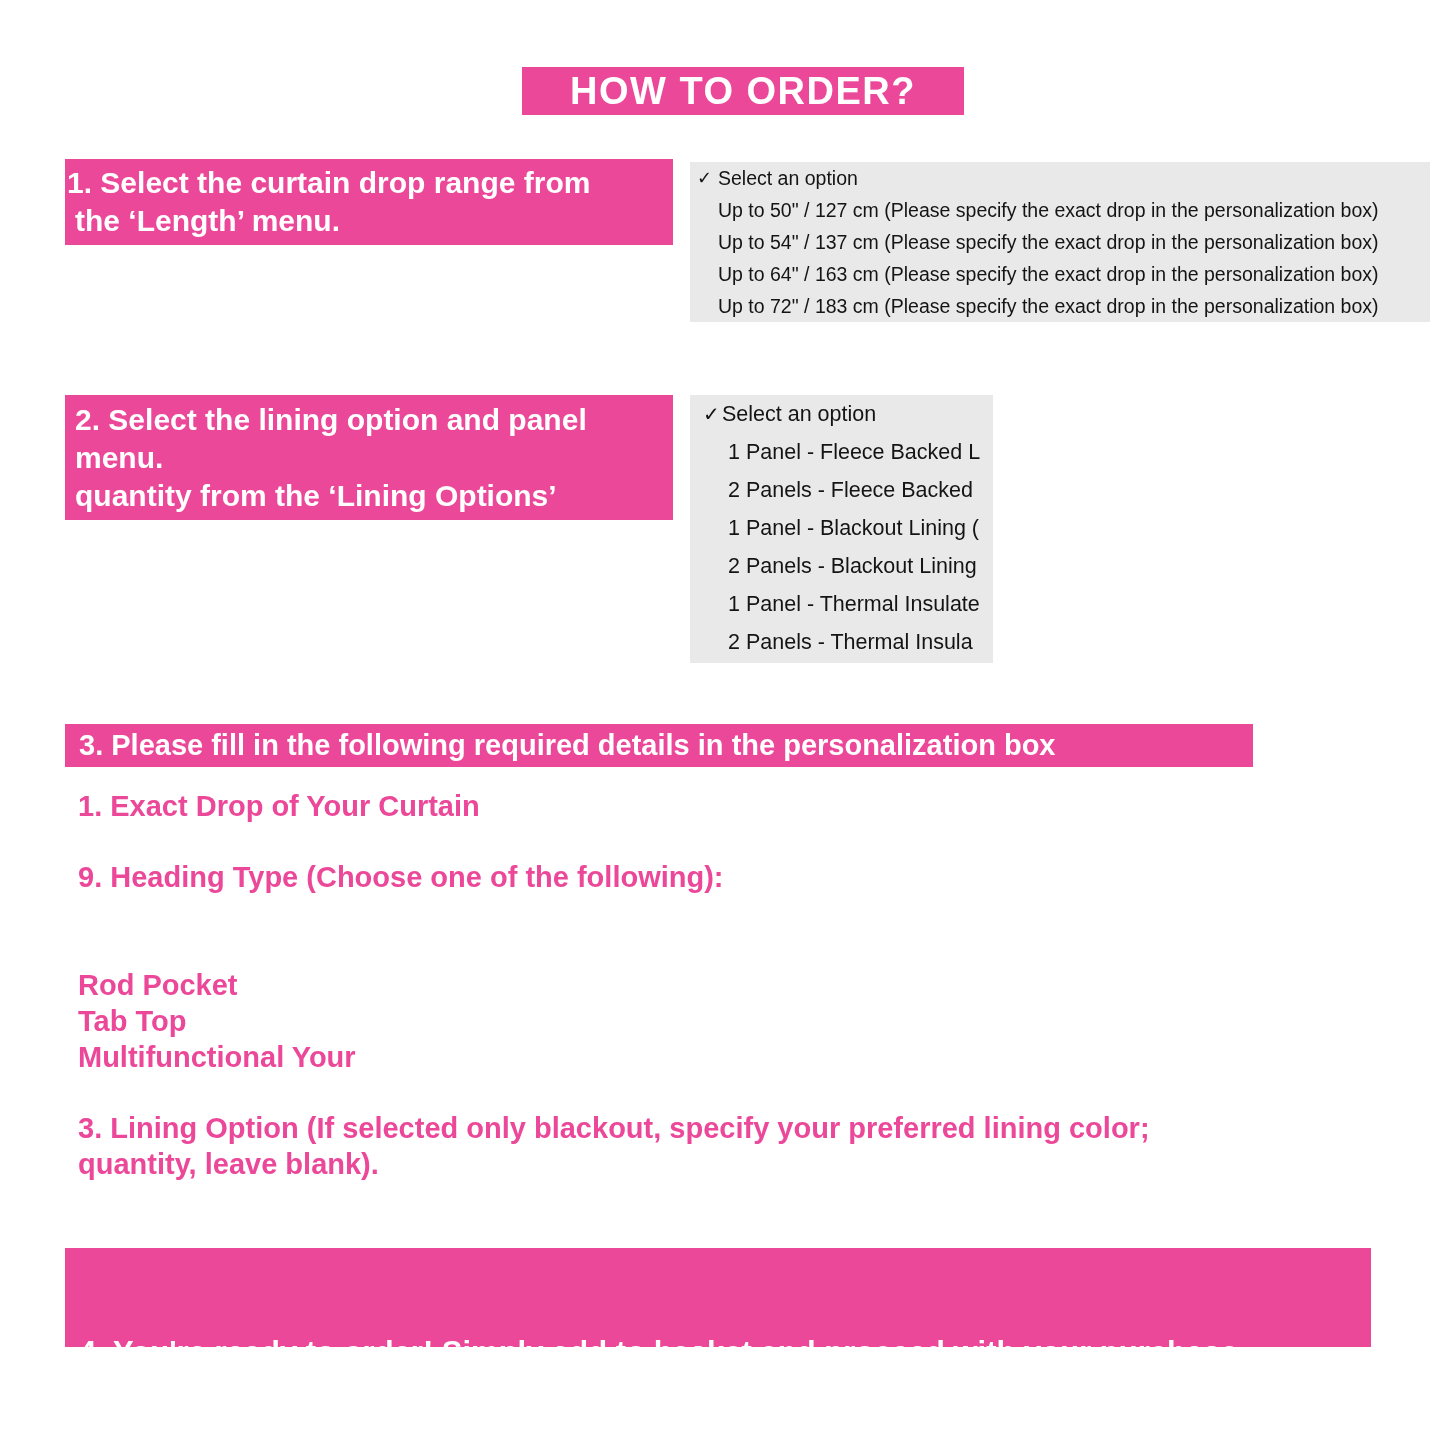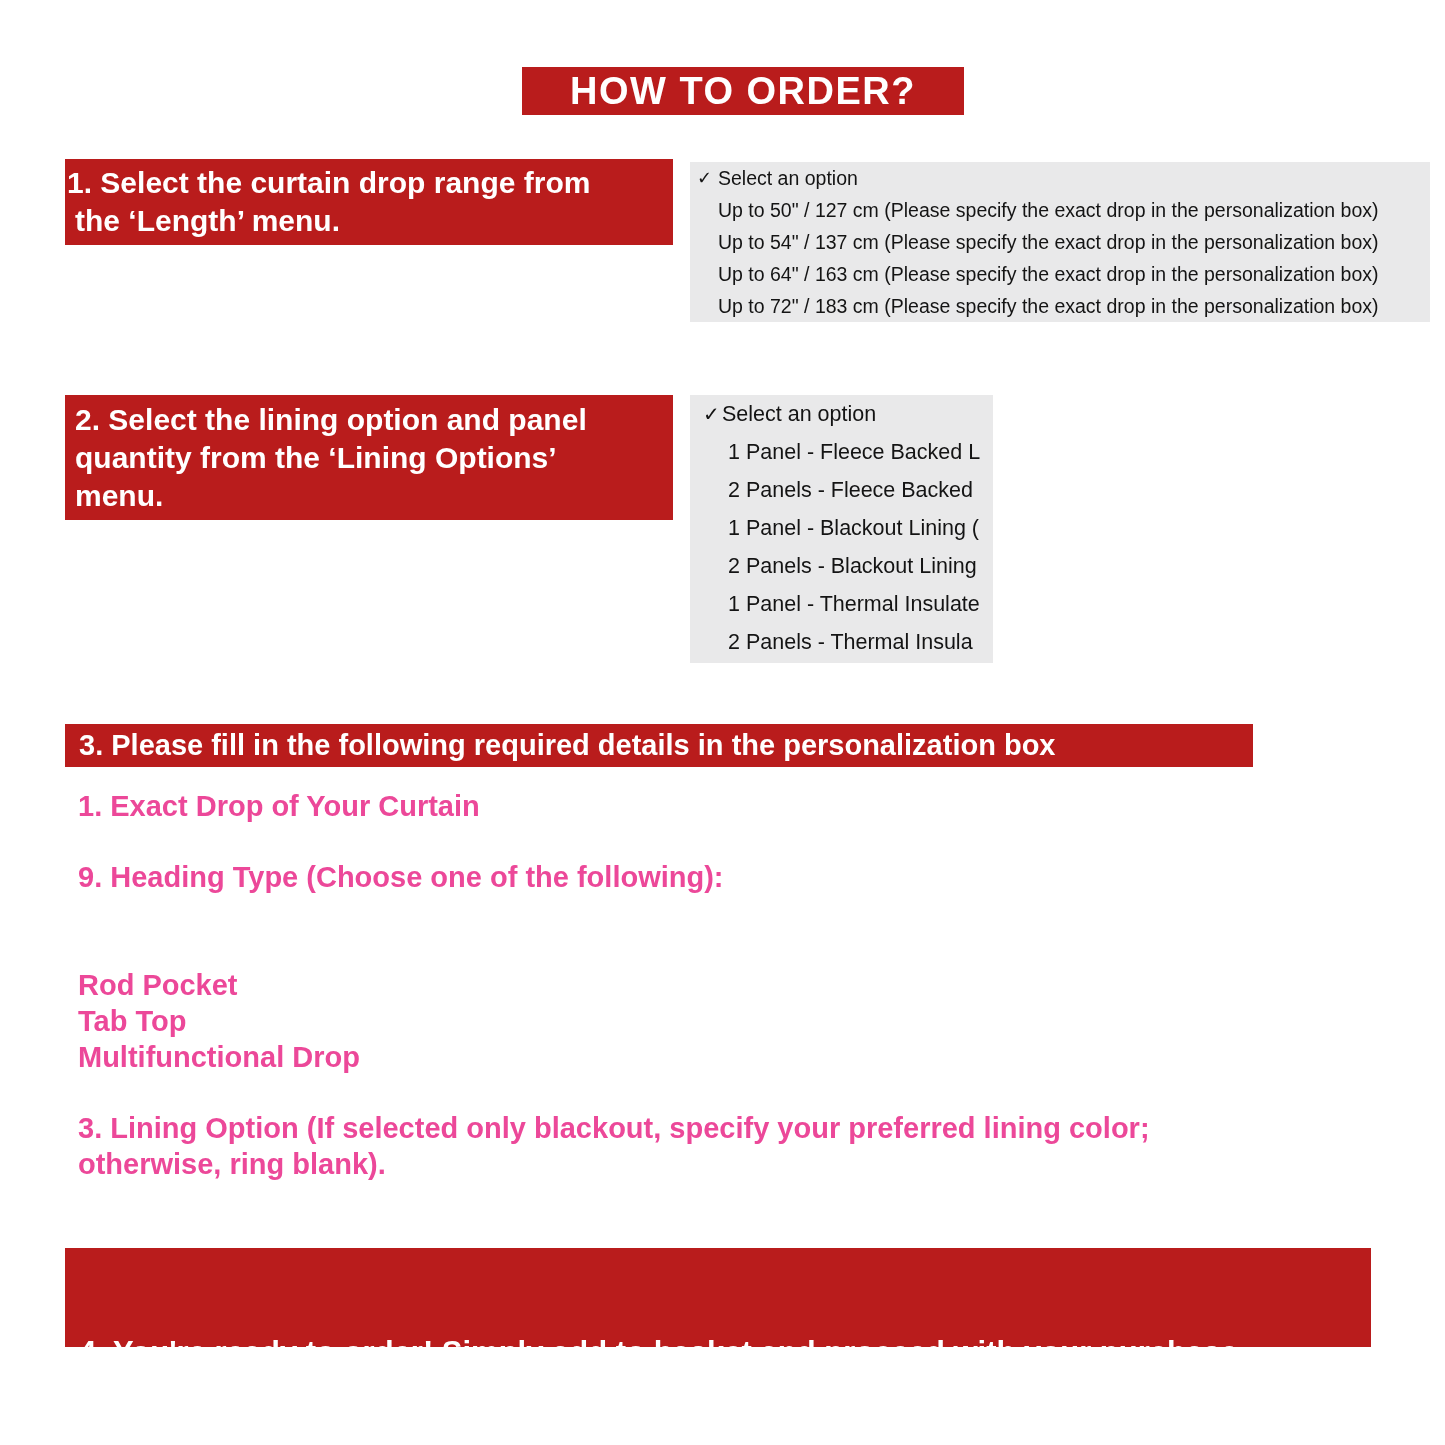--- a/index.html
+++ b/index.html
@@ -1,20 +1,20 @@
 <!DOCTYPE html>
 <html><head>
 <meta charset="utf-8">
 <style>
   html, body { margin:0; padding:0; background:#ffffff; }
   #canvas {
     position:relative; width:1445px; height:1445px; background:#ffffff;
     font-family:"Liberation Sans", sans-serif; overflow:hidden;
   }
-  .tan { background:#b91c1c; color:#ffffff; font-weight:800; box-sizing:border-box; }
+  .tan { background:#ec4899; color:#ffffff; font-weight:800; box-sizing:border-box; }
 
   #title-banner {
     position:absolute; left:522px; top:67px; width:442px; height:48px;
     display:flex; align-items:center; justify-content:center;
     font-size:38px; letter-spacing:1.5px; white-space:pre;
   }
 
   #step1-box {
     position:absolute; left:65px; top:159px; width:608px; height:86px;
     font-size:30px; line-height:38px; padding:5px 0 0 2px;
@@ -83,22 +83,22 @@
       <span>Select an option</span>
     </div>
     <div class="dd1-row dd1-option">Up to 50" / 127 cm (Please specify the exact drop in the personalization box)</div>
     <div class="dd1-row dd1-option">Up to 54" / 137 cm (Please specify the exact drop in the personalization box)</div>
     <div class="dd1-row dd1-option">Up to 64" / 163 cm (Please specify the exact drop in the personalization box)</div>
     <div class="dd1-row dd1-option">Up to 72" / 183 cm (Please specify the exact drop in the personalization box)</div>
   </div>
 
   <div id="step2-box" class="tan">
     <div>2. Select the lining option and panel</div>
+    <div>menu.</div>
     <div>quantity from the ‘Lining Options’</div>
-    <div>menu.</div>
   </div>
 
   <div id="dd2" class="dropdown">
     <div class="dd2-row">
       <span class="dd2-check">✓</span>
       <span>Select an option</span>
     </div>
     <div class="dd2-row dd2-option">1 Panel - Fleece Backed L</div>
     <div class="dd2-row dd2-option">2 Panels - Fleece Backed</div>
     <div class="dd2-row dd2-option">1 Panel - Blackout Lining (</div>
@@ -108,22 +108,22 @@
   </div>
 
   <div id="step3-banner" class="tan">
     <span>3. Please fill in the following required details in the personalization box</span>
   </div>
 
   <div class="body-line bl-0">1. Exact Drop of Your Curtain</div>
   <div class="body-line bl-1">9. Heading Type (Choose one of the following):</div>
   <div class="body-line bl-3">Rod Pocket</div>
   <div class="body-line bl-4">Tab Top</div>
-  <div class="body-line bl-5">Multifunctional Drop</div>
+  <div class="body-line bl-5">Multifunctional Your</div>
   <div class="body-line bl-6">3. Lining Option (If selected only blackout, specify your preferred lining color;</div>
-  <div class="body-line bl-7">otherwise, ring blank).</div>
+  <div class="body-line bl-7">quantity, leave blank).</div>
 
   <div id="step4-banner" class="tan">
     <div>4. You're ready to order! Simply add to basket and proceed with your purchase.</div>
     
   </div>
 
 </div>
 
 </body></html>

